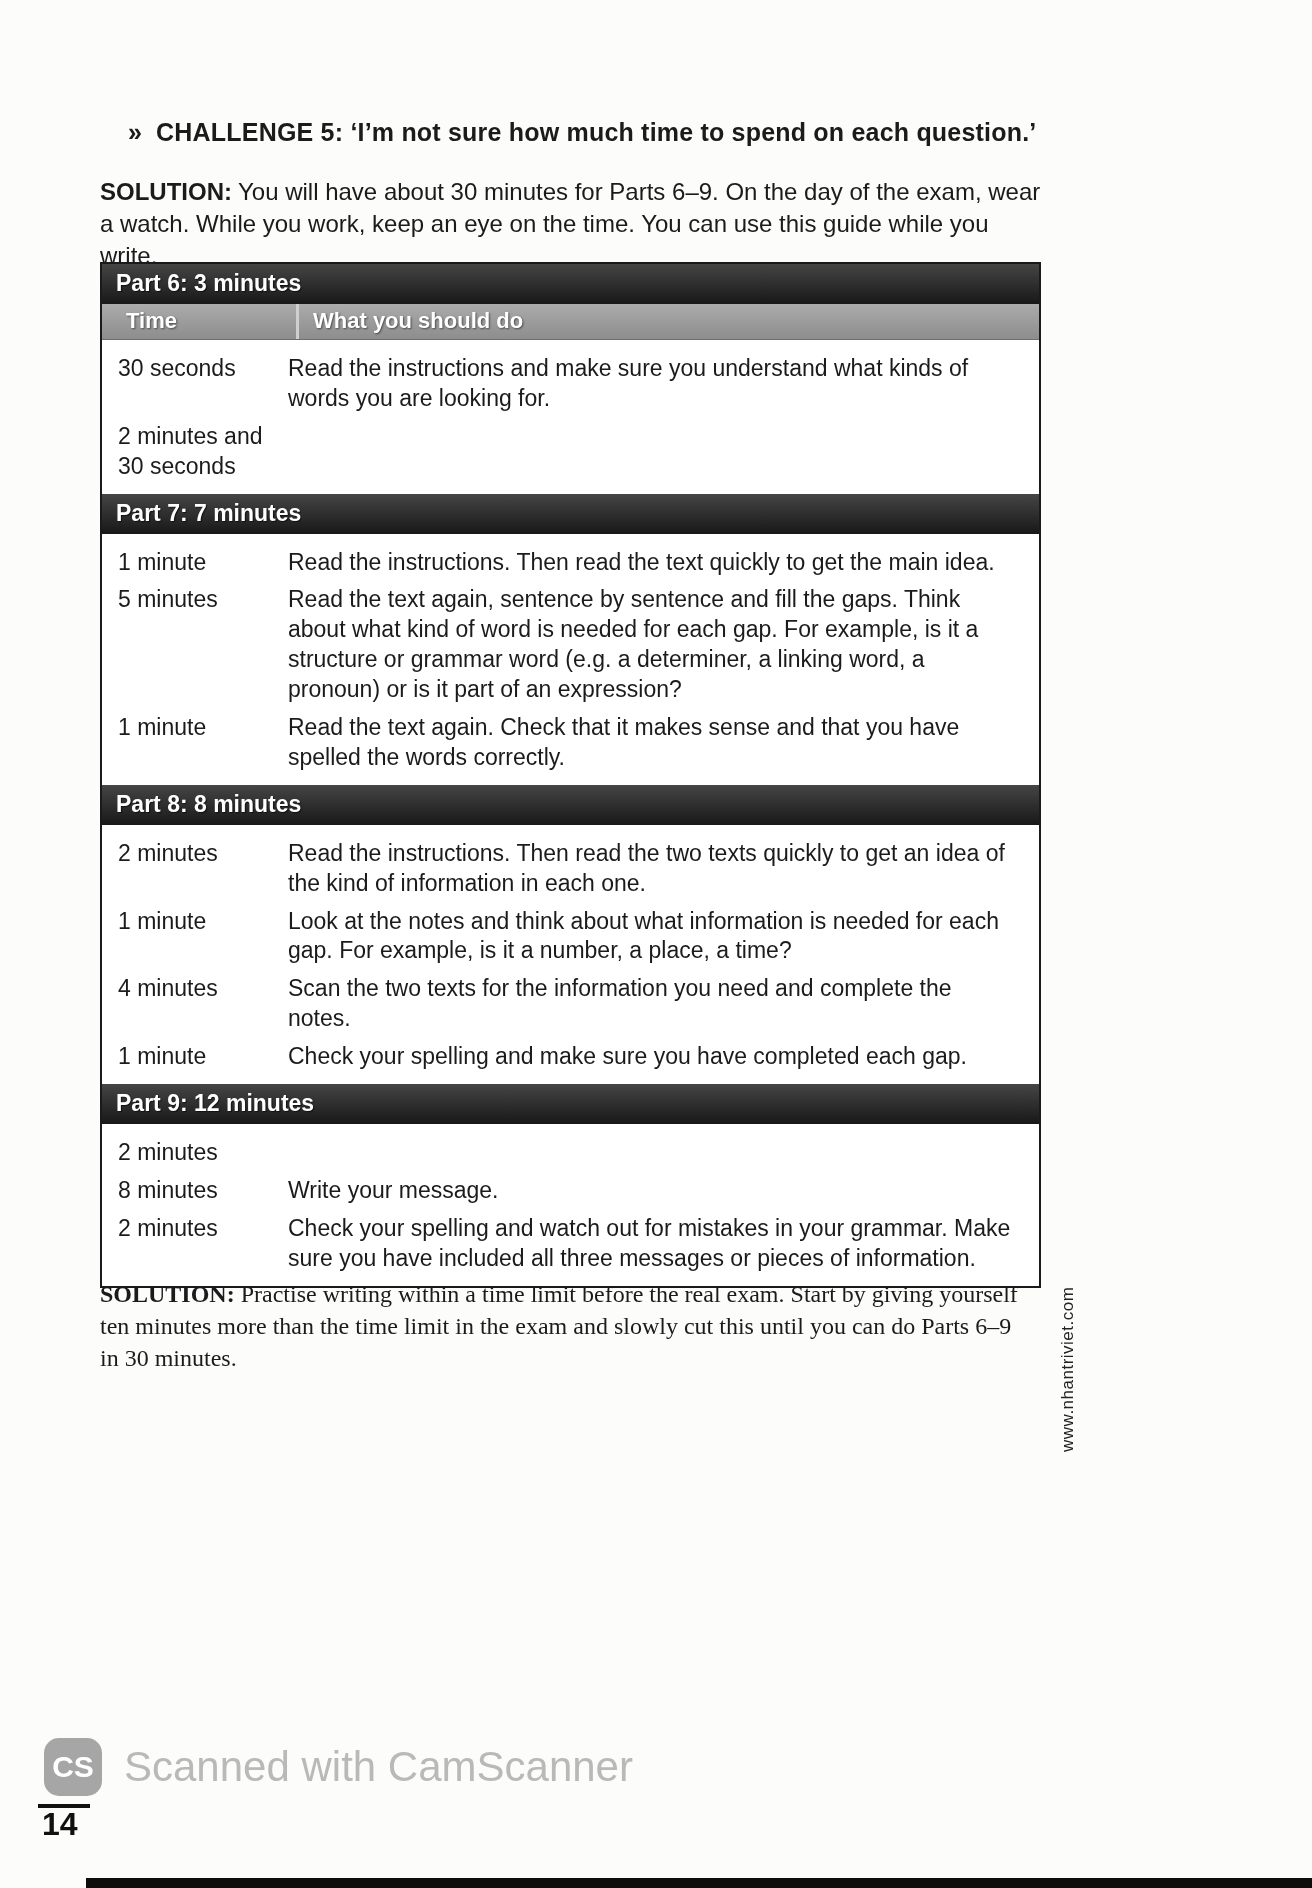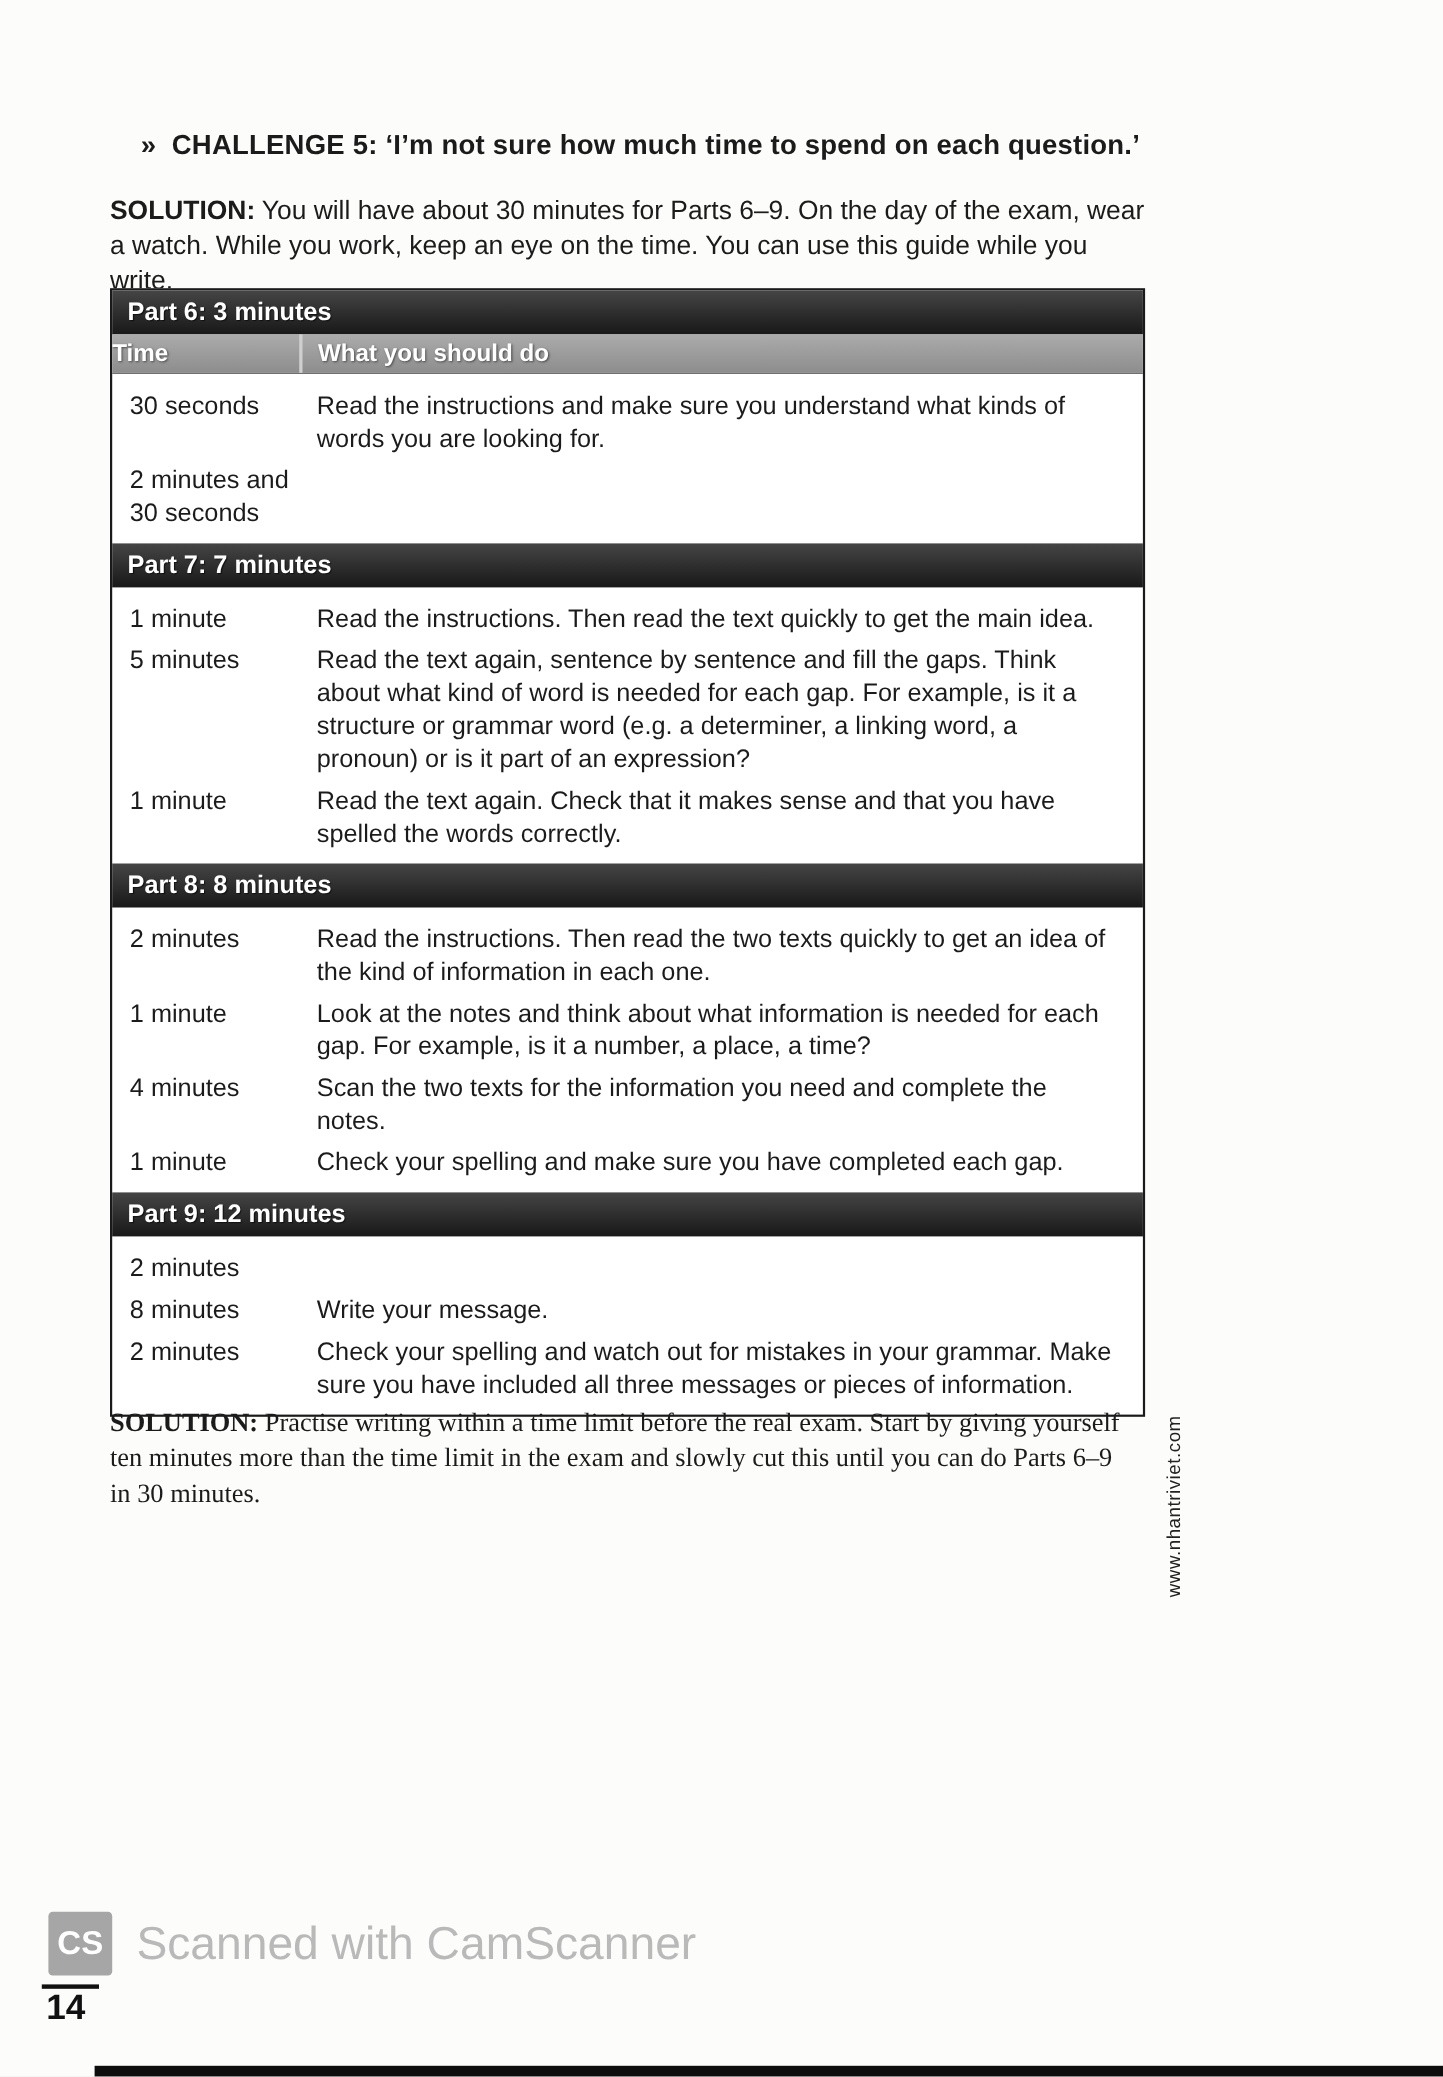--- a/index.html
+++ b/index.html
@@ -42,21 +42,21 @@
   }
   .col-bar {
     display:flex;
     background:linear-gradient(#ababab, #8d8d8d);
     color:#ffffff; font-weight:bold; font-size:22px;
     text-shadow:1px 1px 2px rgba(0,0,0,0.5);
     border-bottom:1px solid #6f6f6f;
   }
   .col-time {
     width:170px; padding:4px 0 5px 0;
-    border-right:3px solid #cfcfcf; flex-shrink:0;
+    border-right:3px solid #cfcfcf; flex-shrink:0;margin-left:24px;
   }
   .col-what { flex:1; padding:4px 0 5px 14px; }
 
   .rows { padding:6px 0 12px 0; }
   .row { display:flex; margin-top:8px; }
   .row-time {
     width:186px; padding-left:16px; box-sizing:border-box;
     font-size:23px; flex-shrink:0; line-height:1.3;
   }
   .row-text {
@@ -72,21 +72,21 @@
     font-size:17px; color:#222222; letter-spacing:0.5px;
     white-space:nowrap;
   }
 
   
   .scanner {
     position:absolute; left:44px; top:1738px;
     display:flex; align-items:center; gap:22px;
   }
   .cs-icon {
-    width:58px; height:58px; background:#a6a6a6; border-radius:4px;
+    width:58px; height:58px; background:#a6a6a6; border-radius:15px;
     color:#ffffff; font-weight:bold; font-size:30px;
     display:flex; align-items:center; justify-content:center;
     flex-shrink:0;
   }
   .scanner-text { font-size:42px; color:#b9b9b9; }
 
   
   .page-num {
     position:absolute; left:42px; top:1806px;
     font-size:32px; font-weight:bold; color:#111111;

